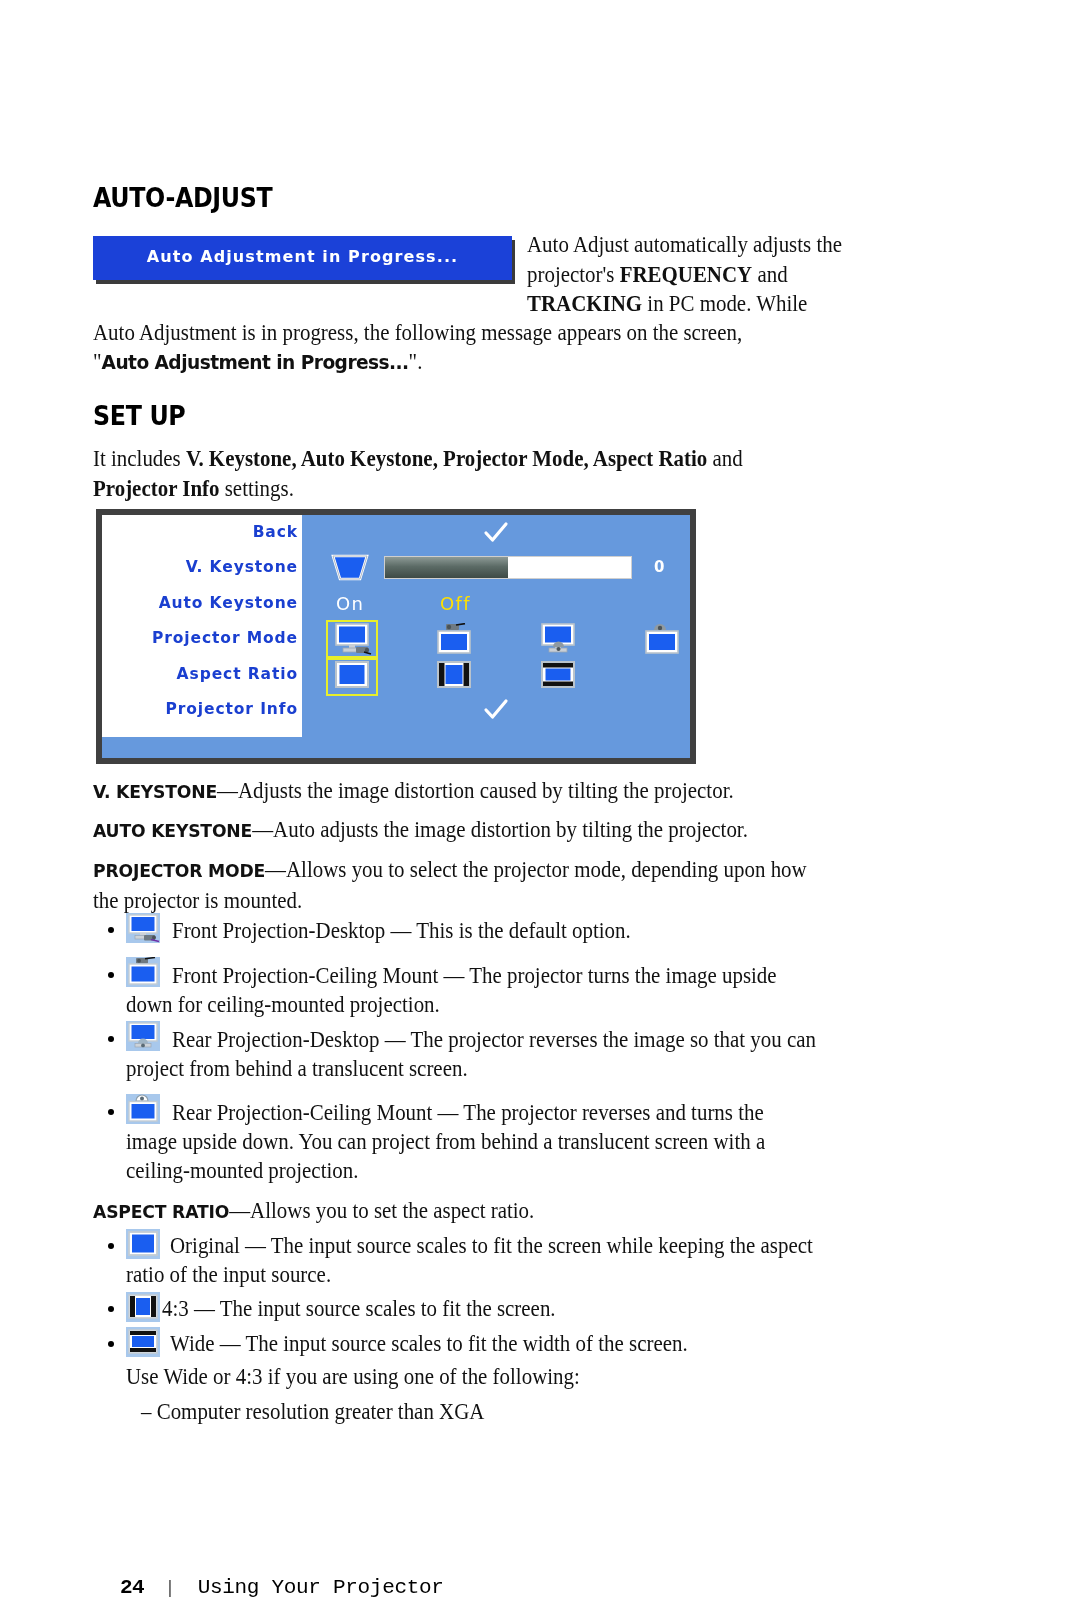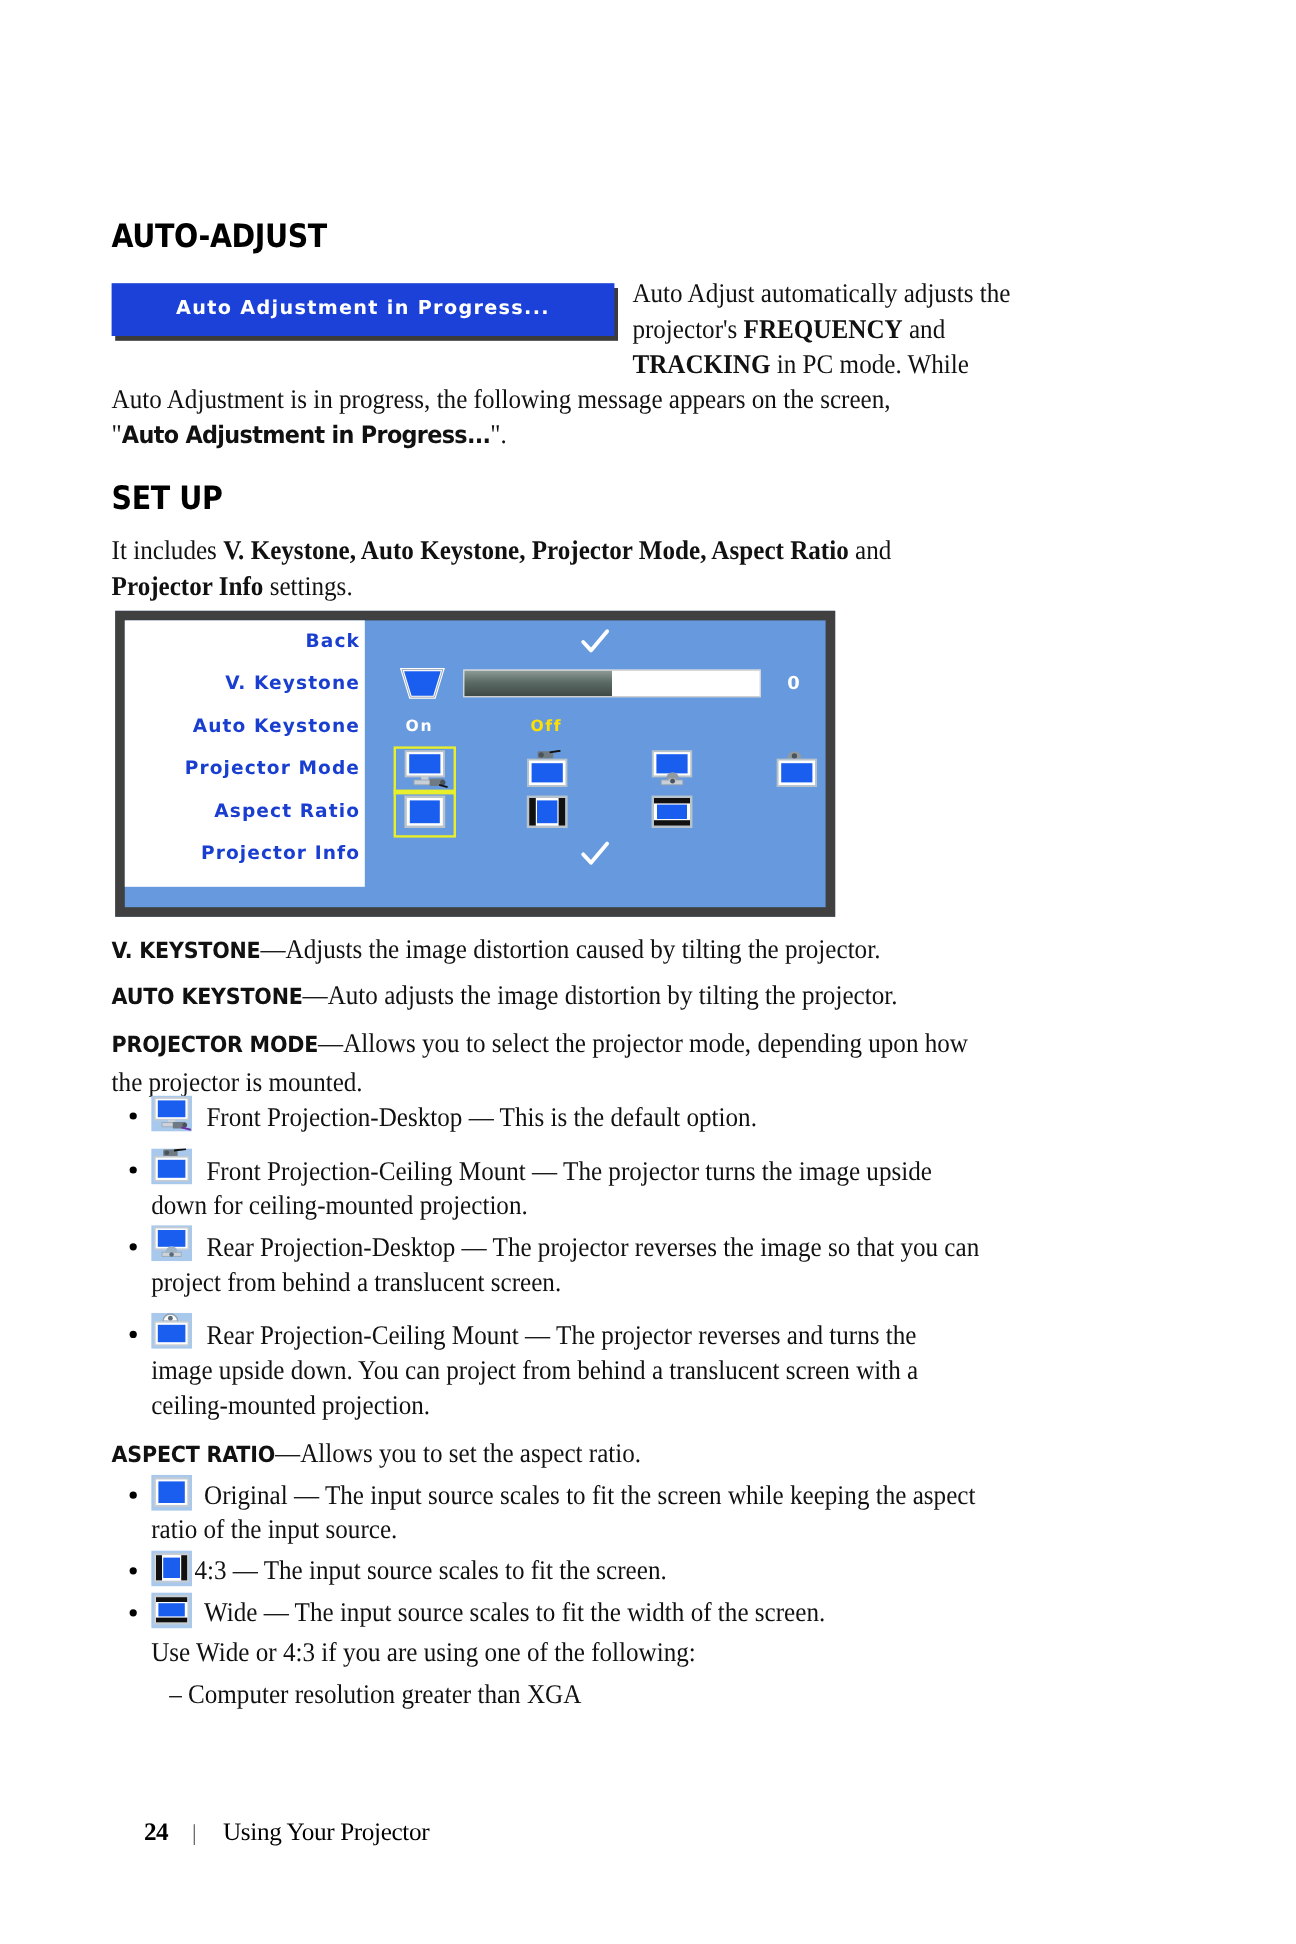--- a/index.html
+++ b/index.html
@@ -84,21 +84,21 @@
   }
 
   
   #osd-menu {
     position: absolute;
     left: 96px;
     top: 509px;
     width: 600px;
     height: 255px;
     background: #6699dd;
-    border: 8px solid #404040;
+    border: 6px solid #404040;
     box-sizing: border-box;
     font-family: "DejaVu Sans", sans-serif;
   }
   #osd-menu .label-col {
     position: absolute;
     left: 0; top: 0;
     width: 200px;
     height: 222px;
     background: #ffffff;
   }
@@ -176,22 +176,22 @@
     font-weight: bold;
     color: #ffffff;
   }
 
   
   .onoff {
     position: absolute;
     top: 0;
     height: 35.4px;
     line-height: 35.4px;
-    font-size: 13px;
-    font-weight: bold;
+    font-size: 18px;
+    font-weight: normal;
     letter-spacing: 1.4px;
   }
   .onoff.on  { left: 34px;  color: #ffffff; }
   .onoff.off { left: 138px; color: #ffe000; }
 
   
   .slot {
     position: absolute;
     top: 2px;
     width: 44px;
@@ -244,22 +244,22 @@
   .inline-icon {
     position: absolute;
     width: 34px;
     height: 30px;
   }
 
   
   #footer {
     position: absolute;
     left: 120px;
-    top: 1514px;
-    font-family: Liberation Serif, serif;
+    top: 1576px;
+    font-family: Liberation Mono, monospace;
     white-space: nowrap;
   }
   #footer .pg {
     font-size: 21px;
     font-weight: bold;
     letter-spacing: -0.5px;
   }
   #footer .sep {
     font-size: 19px;
     color: #555;

